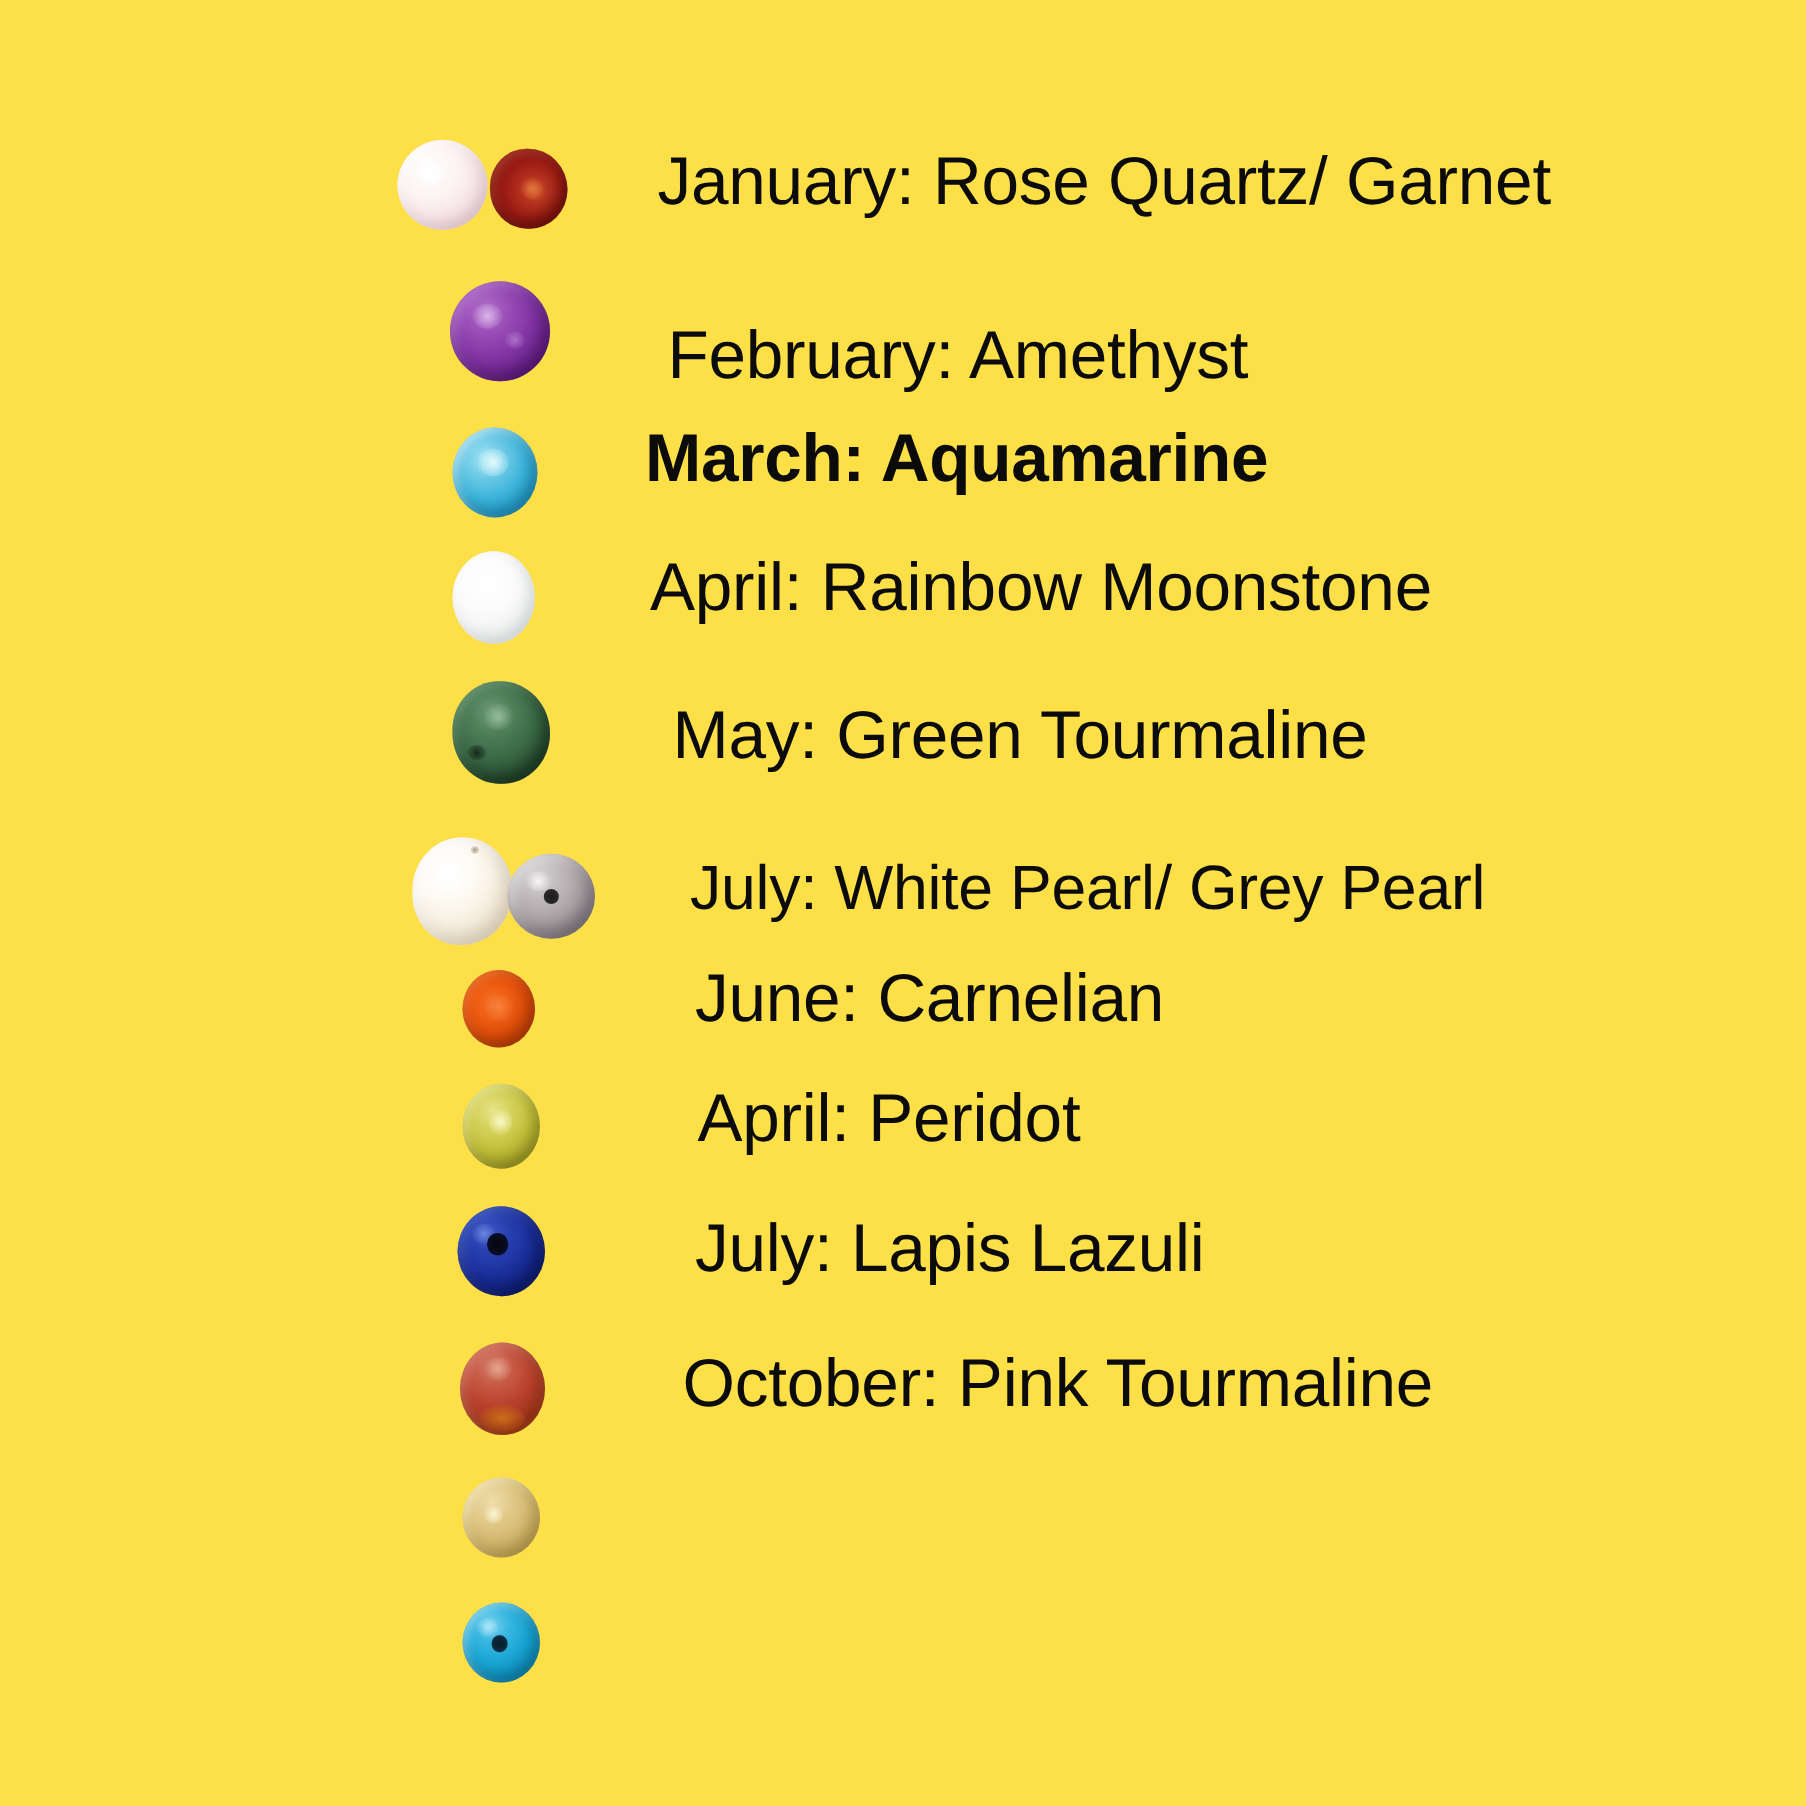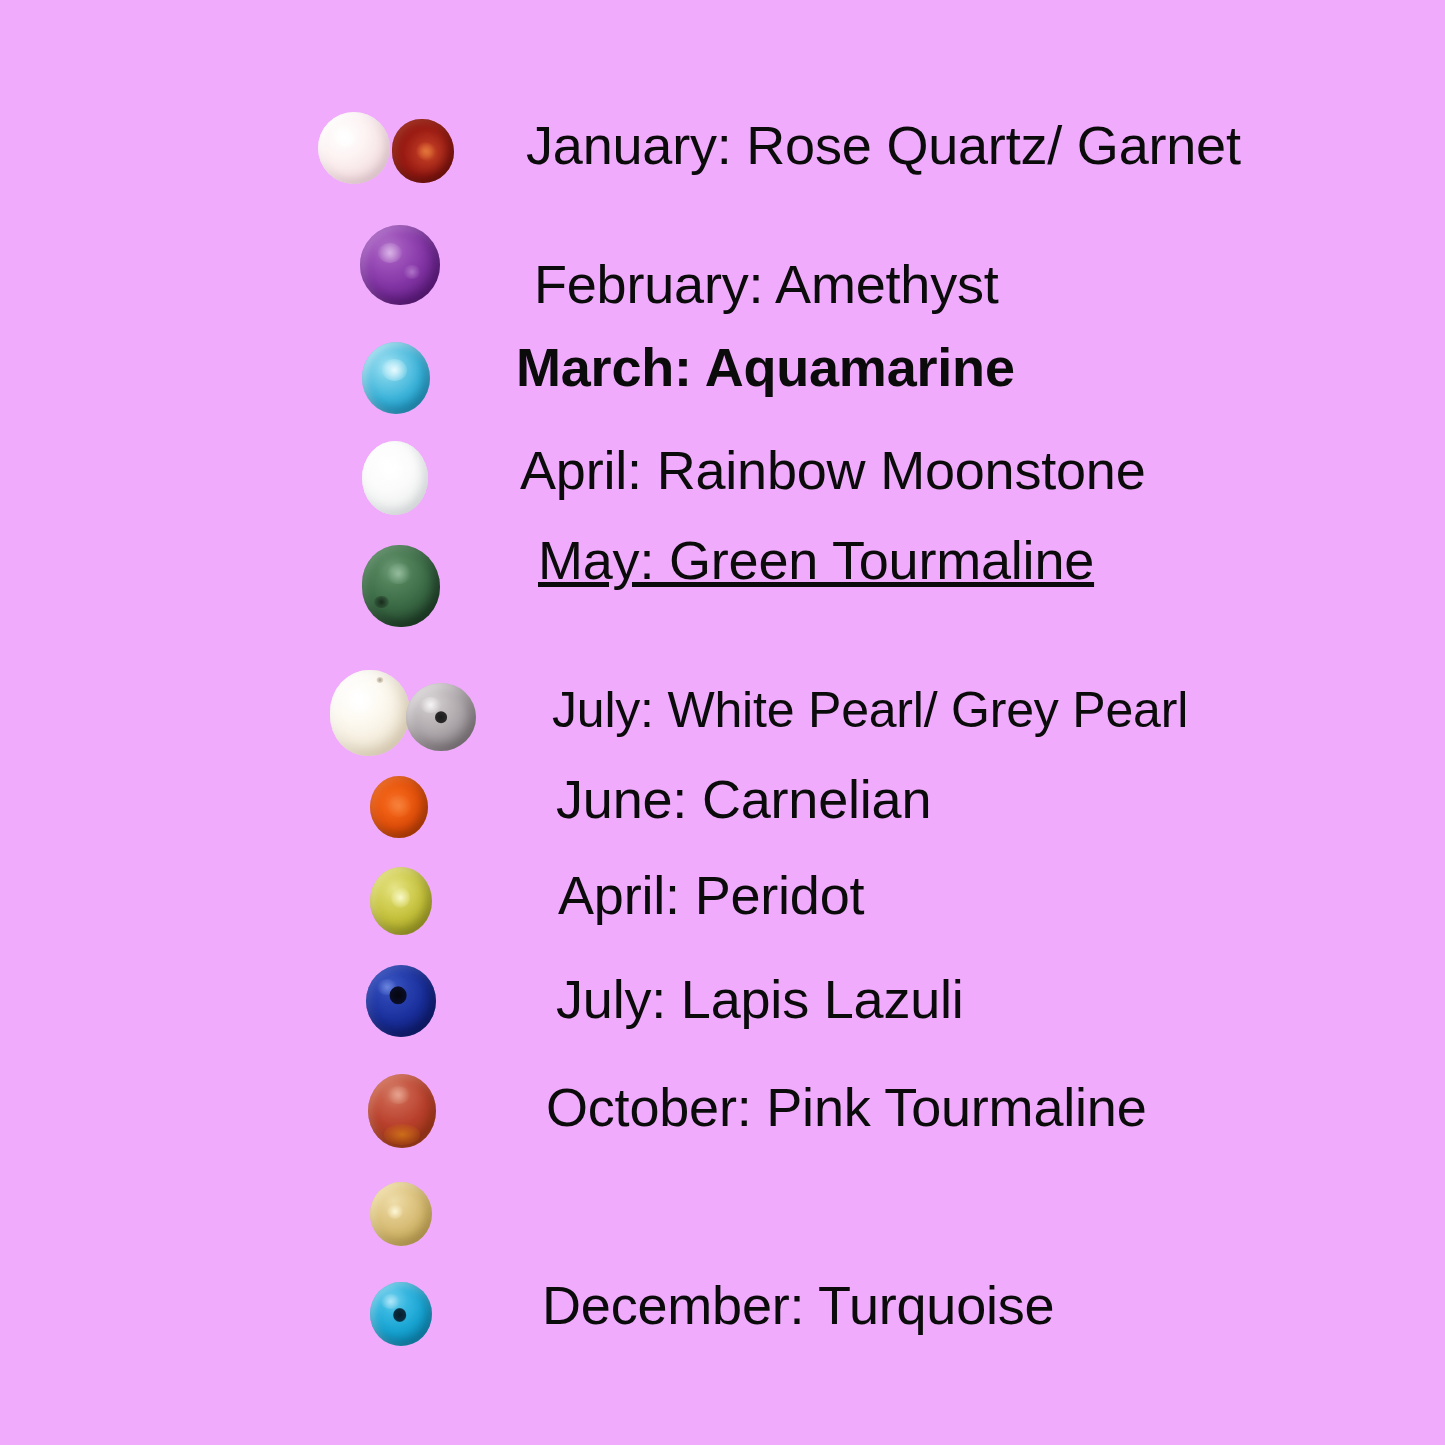--- a/index.html
+++ b/index.html
@@ -9,21 +9,21 @@
     background: #ffffff;
   }
   body {
     font-family: "Liberation Sans", sans-serif;
     -webkit-font-smoothing: antialiased;
   }
   #page {
     position: relative;
     width: 1445px;
     height: 1445px;
-    background: #f0abfc;
+    background: #fde047;
     overflow: hidden;
   }
   .bead-group {
     position: absolute;
     display: flex;
     align-items: center;
     justify-content: flex-start;
   }
   .label {
     position: absolute;
@@ -256,21 +256,21 @@
     </span>
   </div>
   <div class="label" style="left:520px; top:443px;">April: Rainbow Moonstone</div>
 
   <div class="bead-group" style="left:362px; top:542px; width:90px; height:88px;">
     <span class="bead s-greentourmaline" style="width:78px;height:82px;border-radius:48% 52% 50% 50%;">
       <span class="facet"></span>
       <span class="facet2"></span>
     </span>
   </div>
-  <div class="label" style="left:538px; top:533px;text-decoration:underline;">May: Green Tourmaline</div>
+  <div class="label" style="left:538px; top:561px;">May: Green Tourmaline</div>
 
   <div class="bead-group" style="left:330px; top:668px; width:160px; height:90px;">
     <span class="bead s-whitepearl" style="width:80px;height:86px;border-radius:50% 50% 52% 48%;">
       <span class="facet"></span>
       <span class="hole"></span>
     </span>
     <span class="bead s-greypearl" style="width:70px;height:68px;margin-left:-4px;margin-top:8px;">
       <span class="facet"></span>
       <span class="hole"></span>
     </span>
@@ -312,15 +312,14 @@
       <span class="facet"></span>
     </span>
   </div>
 
   <div class="bead-group" style="left:370px; top:1278px; width:76px; height:72px;">
     <span class="bead s-turquoise" style="width:62px;height:64px;">
       <span class="facet"></span>
       <span class="hole" style="top:52%;left:48%;"></span>
     </span>
   </div>
-  <div class="label" style="left:542px; top:1278px;">December: Turquoise</div>
 
 </div>
 
 </body></html>

